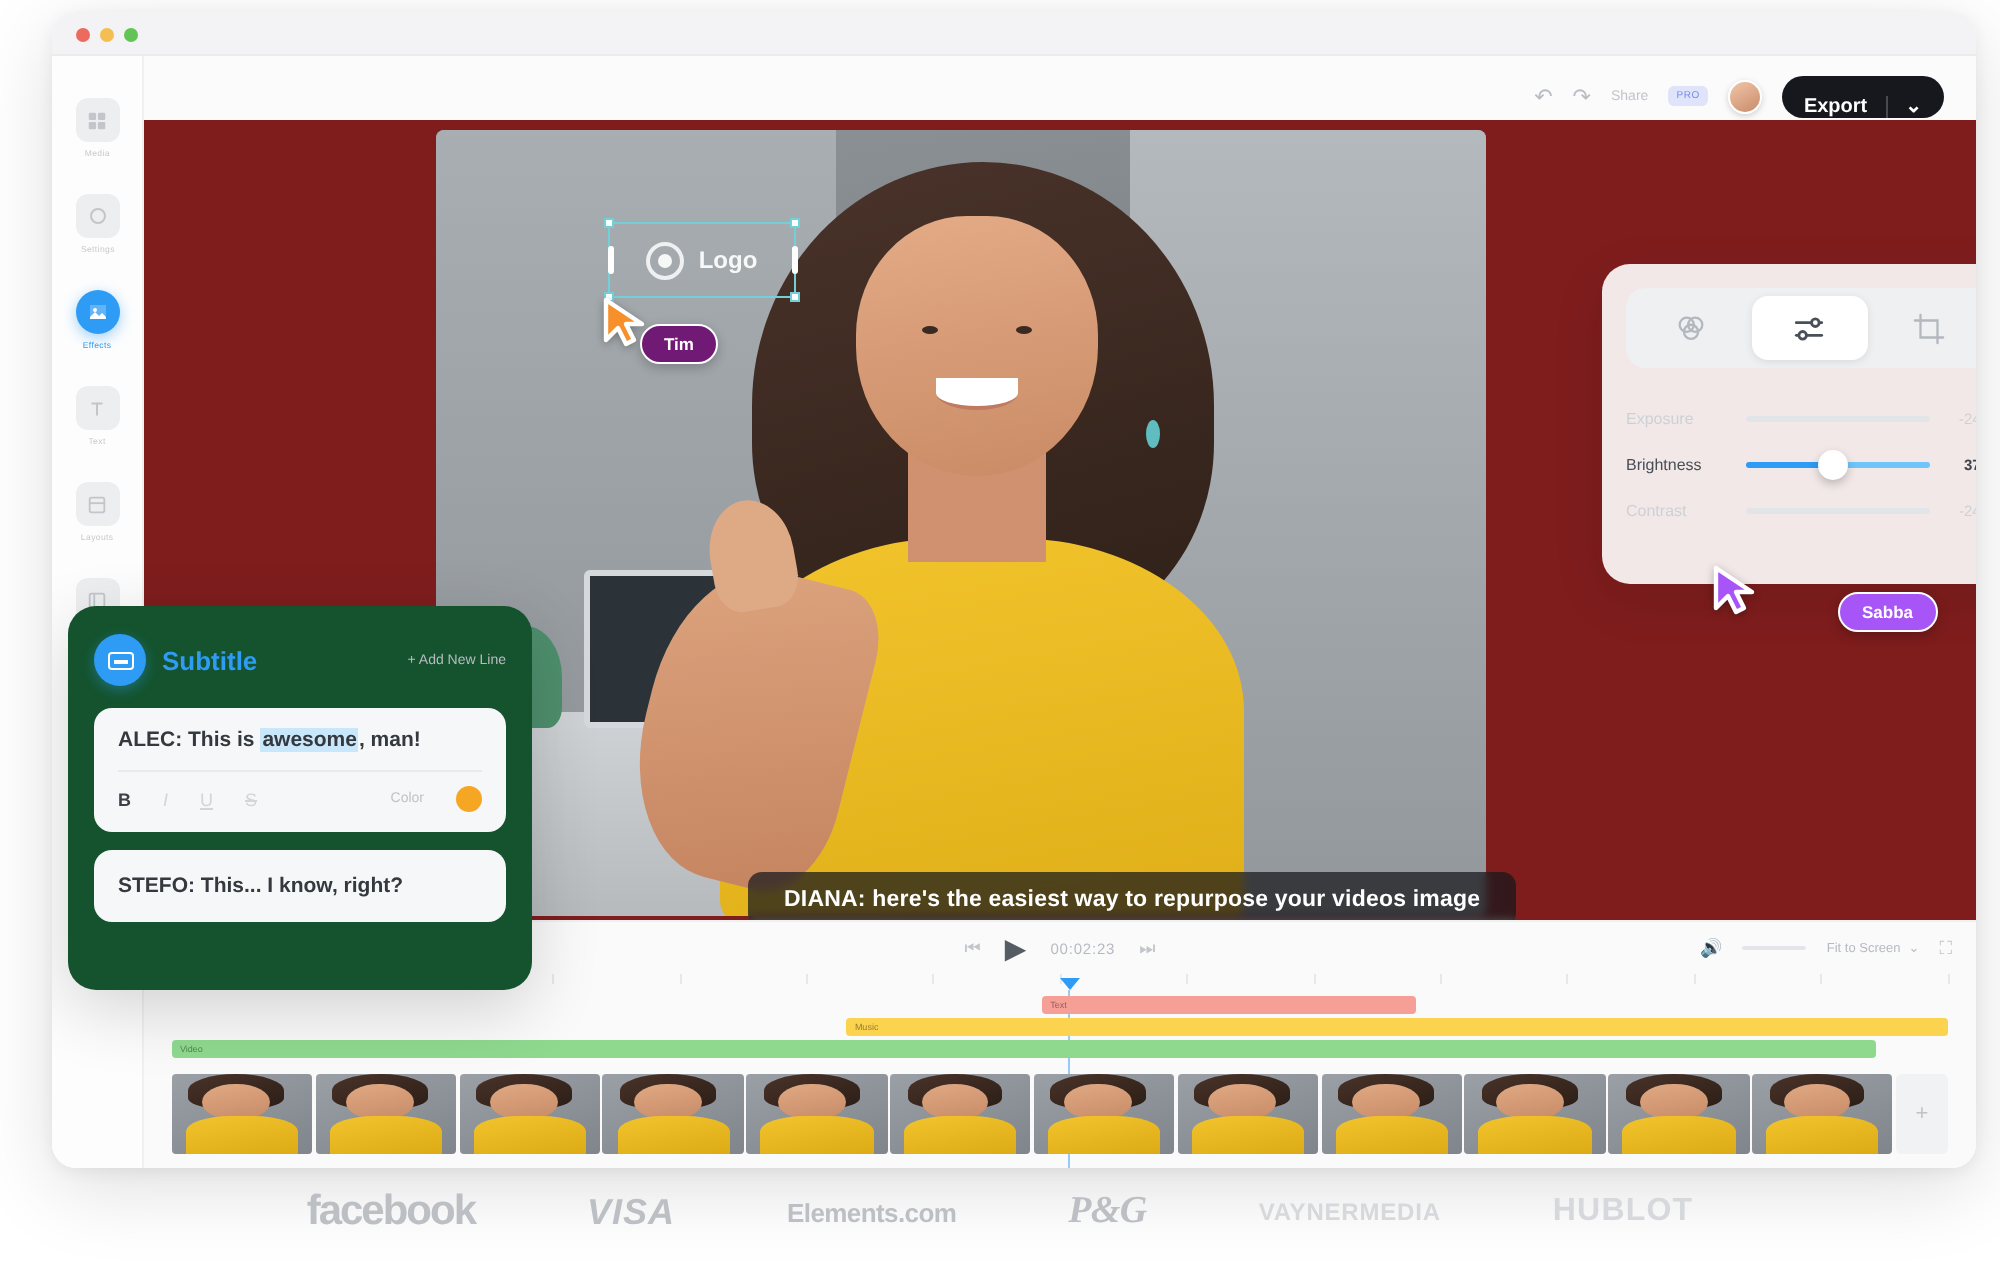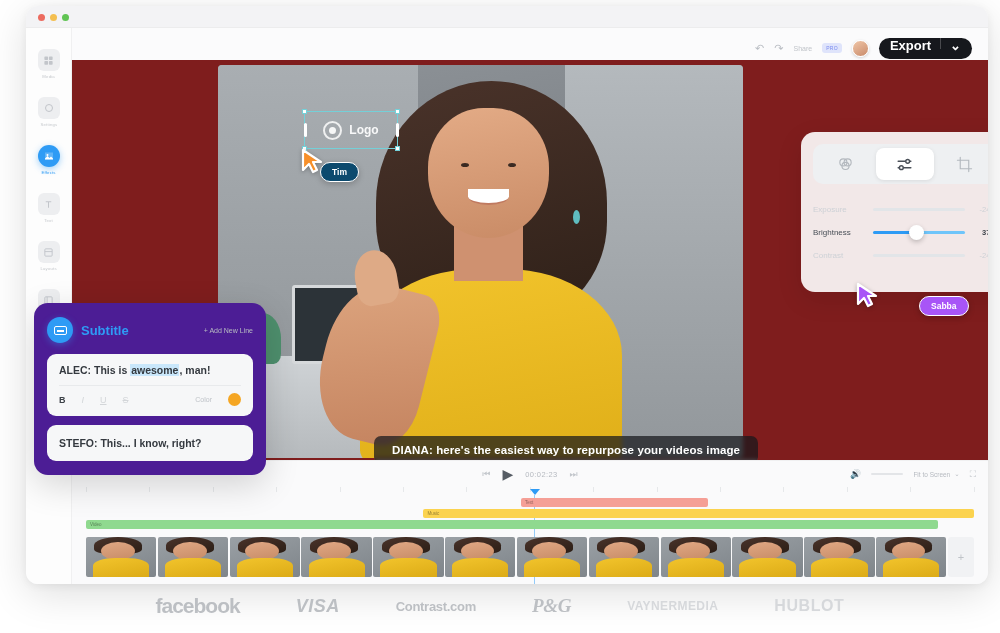--- a/index.html
+++ b/index.html
@@ -81,23 +81,23 @@
     letter-spacing: .3px;
   }
   .avatar {
     width: 17px; height: 17px; border-radius: 50%;
     background: linear-gradient(150deg,#f0c6a8,#c98b6a);
     border: 1.5px solid #fff;
     box-shadow: 0 1px 3px rgba(0,0,0,.18);
   }
   .export-btn {
     background: #16181d; color: #fff;
-    font-size: 13px; font-weight: 600;
+    font-size: 10px; font-weight: 600;
     height: 21px; border-radius: 11px;
-    display: flex; align-items: flex-start; gap: 9px;
+    display: flex; align-items: flex-end; gap: 9px;
     padding: 0 11px; cursor: pointer;
   }
   .export-sep { width: 1px; height: 11px; background: rgba(255,255,255,.22); }
 
   
   .canvas-area {
     position: absolute; left: 46px; top: 54px;
     width: 916px; height: 400px;
     background: #7f1d1d;
   }
@@ -232,22 +232,22 @@
     position: absolute; width: 15px; height: 15px; border-radius: 50%;
     background: #fff; box-shadow: 0 2px 5px rgba(0,0,0,.22);
     top: 50%; margin-top: -7.5px;
   }
   .adj-val { width: 24px; font-size: 7.5px; text-align: right; color: #cdd1d6; }
   .adj-row.active .adj-val { color: #3d434a; font-weight: 700; }
 
   
   .subpanel {
     position: absolute; left: 8px; top: 297px;
-    width: 232px; height: 172px;
-    background: #4c1d95;
+    width: 232px; height: 192px;
+    background: #14532d;
     border-radius: 14px;
     box-shadow: 0 10px 34px rgba(0,0,0,.16);
     padding: 14px 13px;
     z-index: 20;
   }
   .sp-head { display: flex; align-items: center; gap: 8px; }
   .sp-ico {
     width: 26px; height: 26px; border-radius: 50%;
     background: #2e9bf5;
     display: flex; align-items: center; justify-content: center;
@@ -633,30 +633,30 @@
     <div class="sp-card2">
       <div class="sp-line">STEFO: This... I know, right?</div>
     </div>
   </div>
 
 </div>
 
 <div class="brands" id="brands">
     <span class="brand b-fb">facebook</span>
     <span class="brand b-visa">VISA</span>
-    <span class="brand b-book">Contrast.com</span>
+    <span class="brand b-book">Elements.com</span>
     <span class="brand b-pg">P&amp;G</span>
     <span class="brand b-vayner b-light">VAYNERMEDIA</span>
     <span class="brand b-hublot b-light">HUBLOT</span>
   </div>
 
 <div class="cursor-wrap cur-tim" style="position: absolute;">
     <svg width="26" height="28" viewBox="0 0 26 28" style="filter:drop-shadow(0 1px 2px rgba(0,0,0,.28))">
       <path d="M3 2 L3 22 L9 16 L13 24 L17 22 L13 14 L21 14 Z" fill="#f7902a" stroke="#fff" stroke-width="2.2" stroke-linejoin="round"></path>
     </svg>
-    <span class="cur-tag" style="background:#0c4a6e;margin-left:-6px;margin-top:14px">Tim</span>
+    <span class="cur-tag" style="background:#701a75;margin-left:-6px;margin-top:14px">Tim</span>
   </div>
 <div class="cursor-wrap cur-sab" style="position: absolute;">
     <svg width="26" height="28" viewBox="0 0 26 28" style="filter:drop-shadow(0 1px 2px rgba(0,0,0,.28))">
       <path d="M3 2 L3 22 L9 16 L13 24 L17 22 L13 14 L21 14 Z" fill="#a855f7" stroke="#fff" stroke-width="2.2" stroke-linejoin="round"></path>
     </svg>
     <span class="cur-tag" style="background:#a855f7;margin-left:-6px;margin-top:14px">Sabba</span>
   </div>
 
 </body></html>

